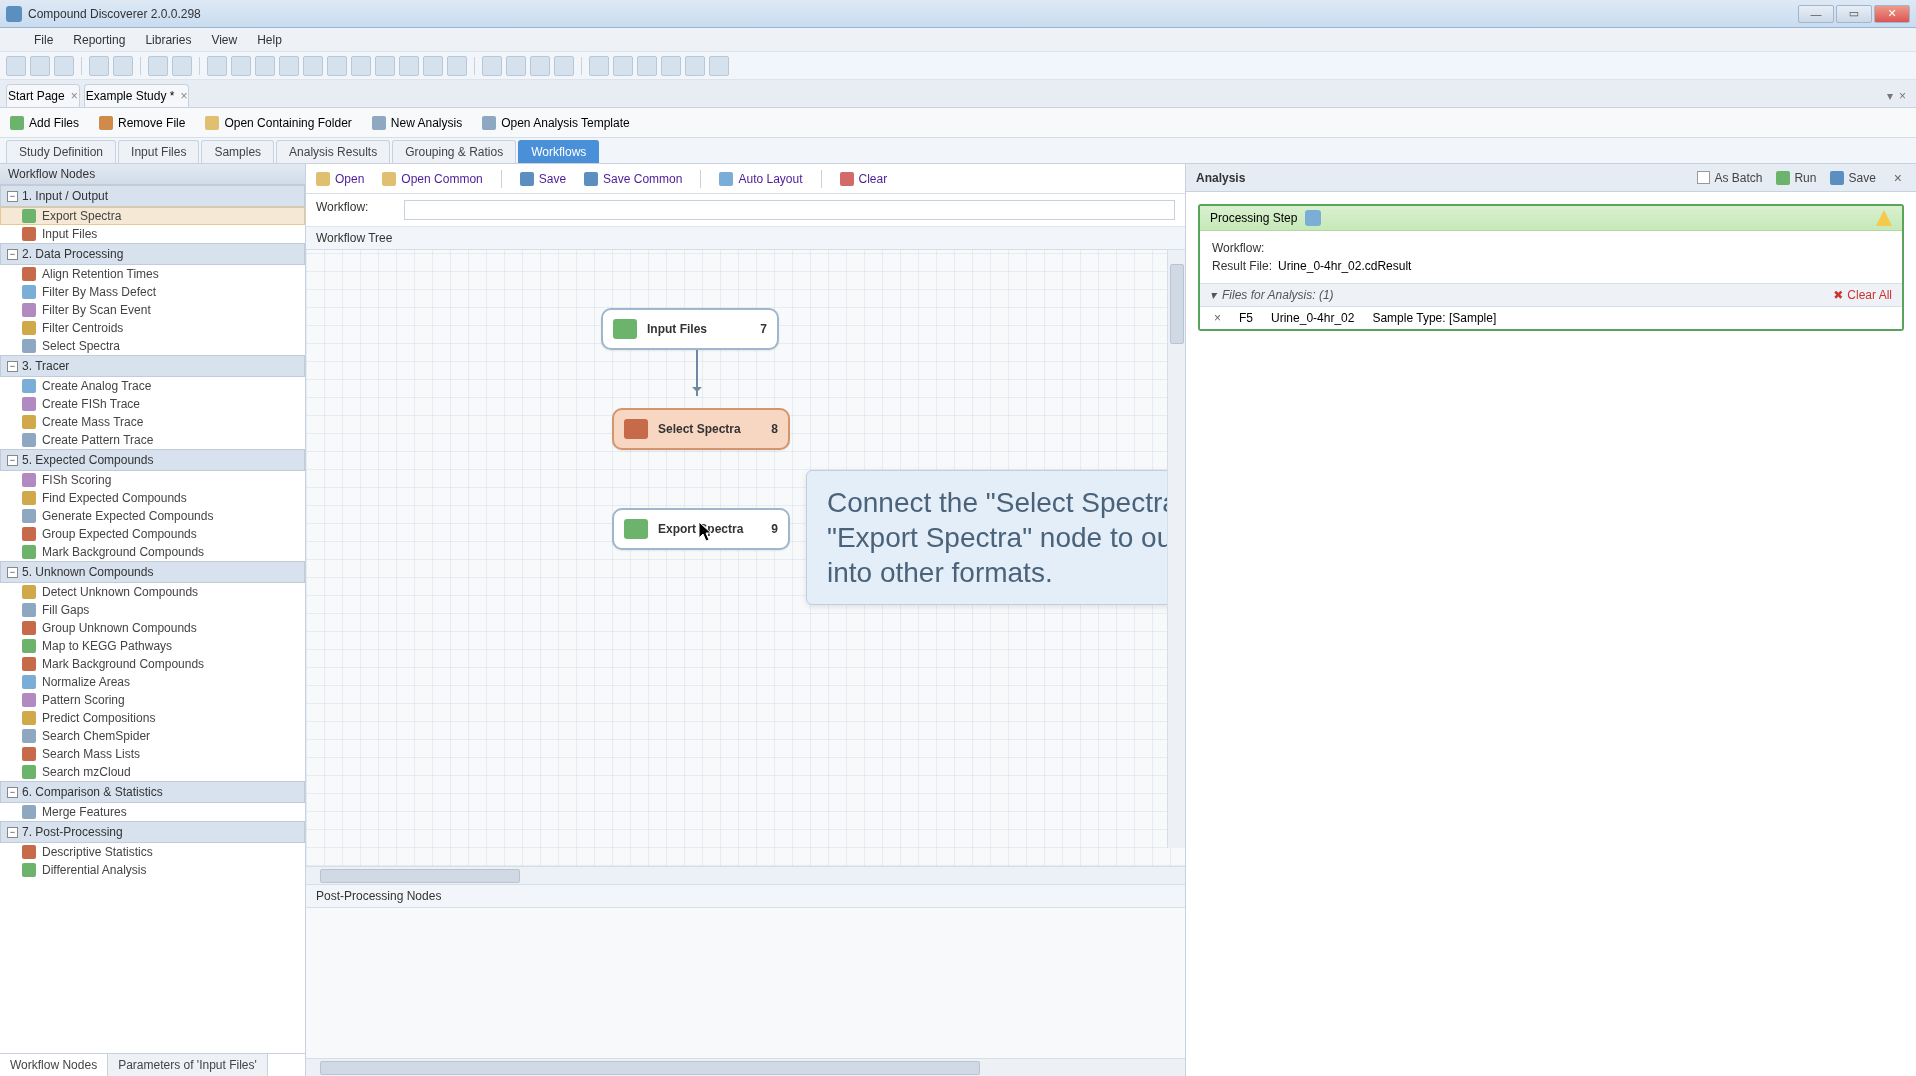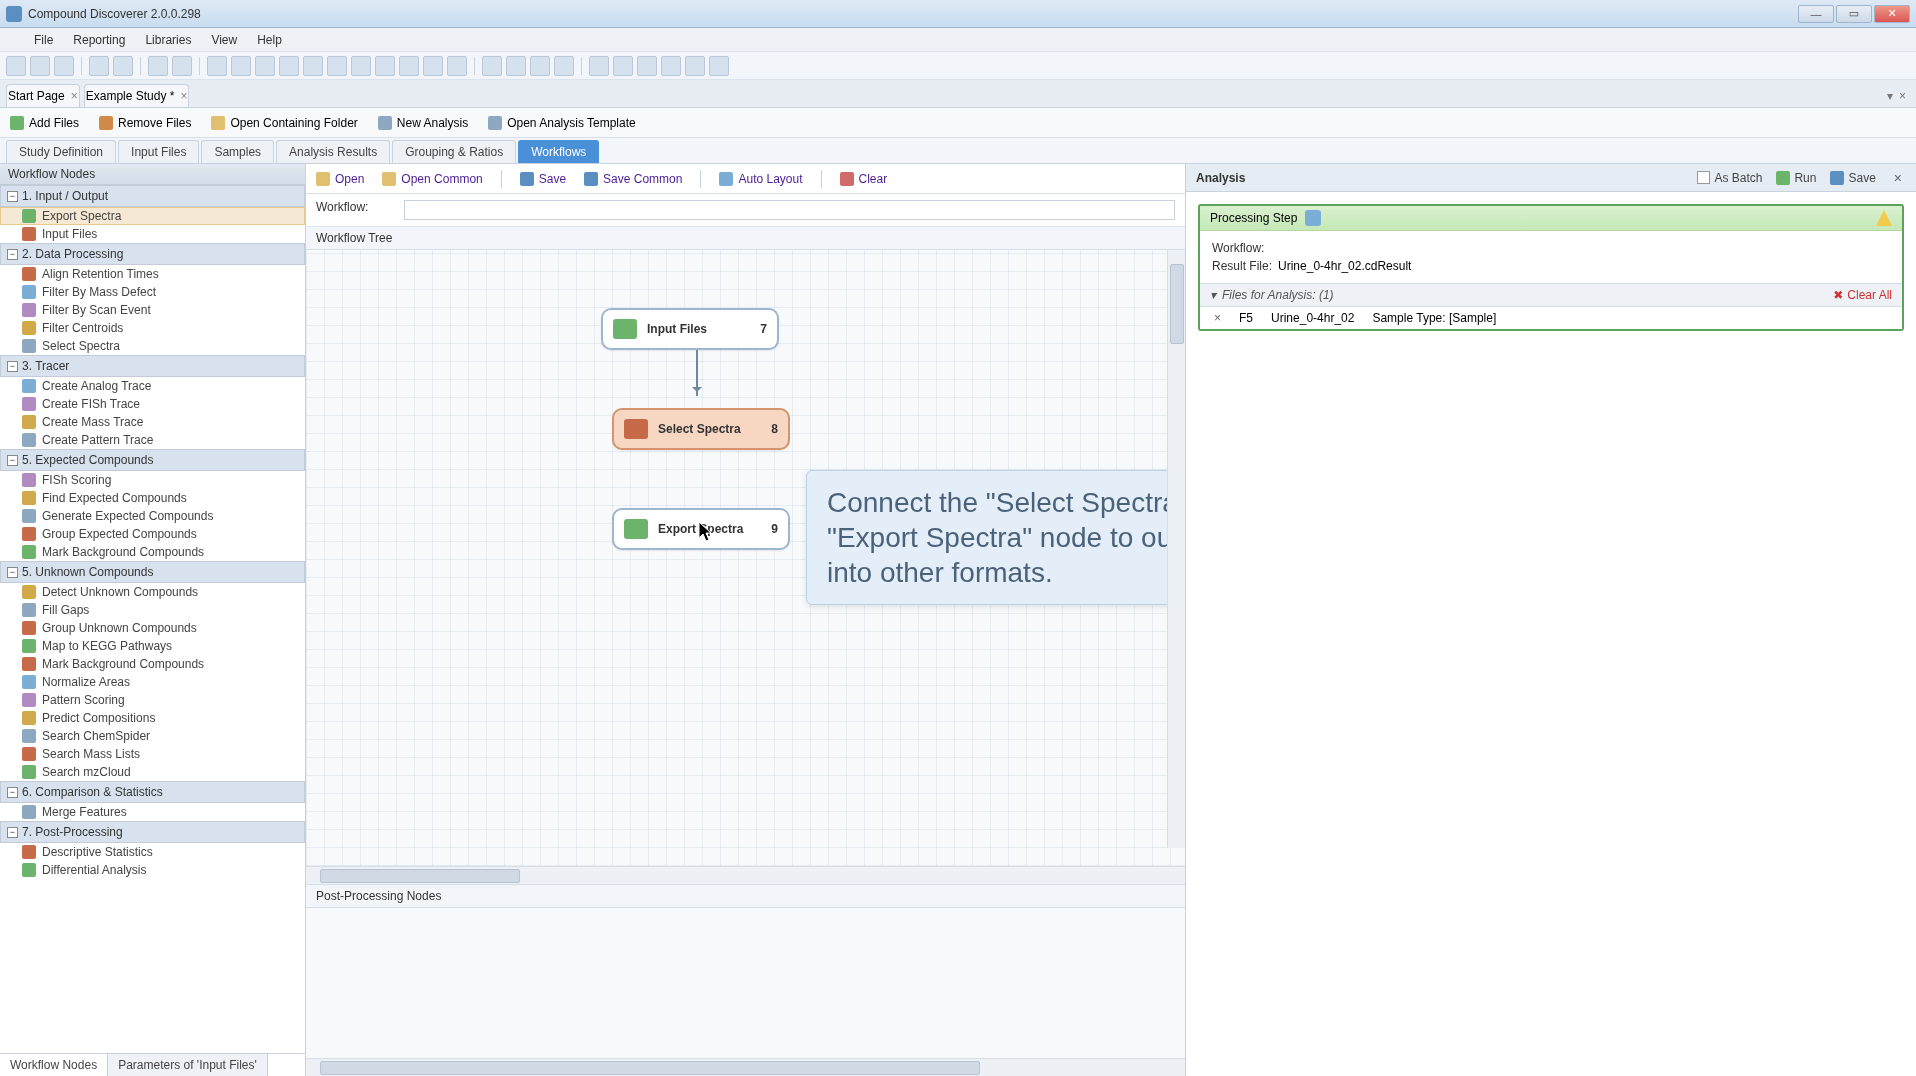--- a/index.html
+++ b/index.html
@@ -185,21 +185,21 @@
   </div>
 </div>
 
 <div class="studybar">
   <div class="item">
       <div class="ic" style="background:#6cb36c"></div>
       <span>Add Files</span>
     </div>
   <div class="item">
       <div class="ic" style="background:#d08a4a"></div>
-      <span>Remove Files</span>
+      <span>Remove File</span>
     </div>
   <div class="item">
       <div class="ic" style="background:#e0c070"></div>
       <span>Open Containing Folder</span>
     </div>
   <div class="item">
       <div class="ic" style="background:#8fa8c2"></div>
       <span>New Analysis</span>
     </div>
   <div class="item">

